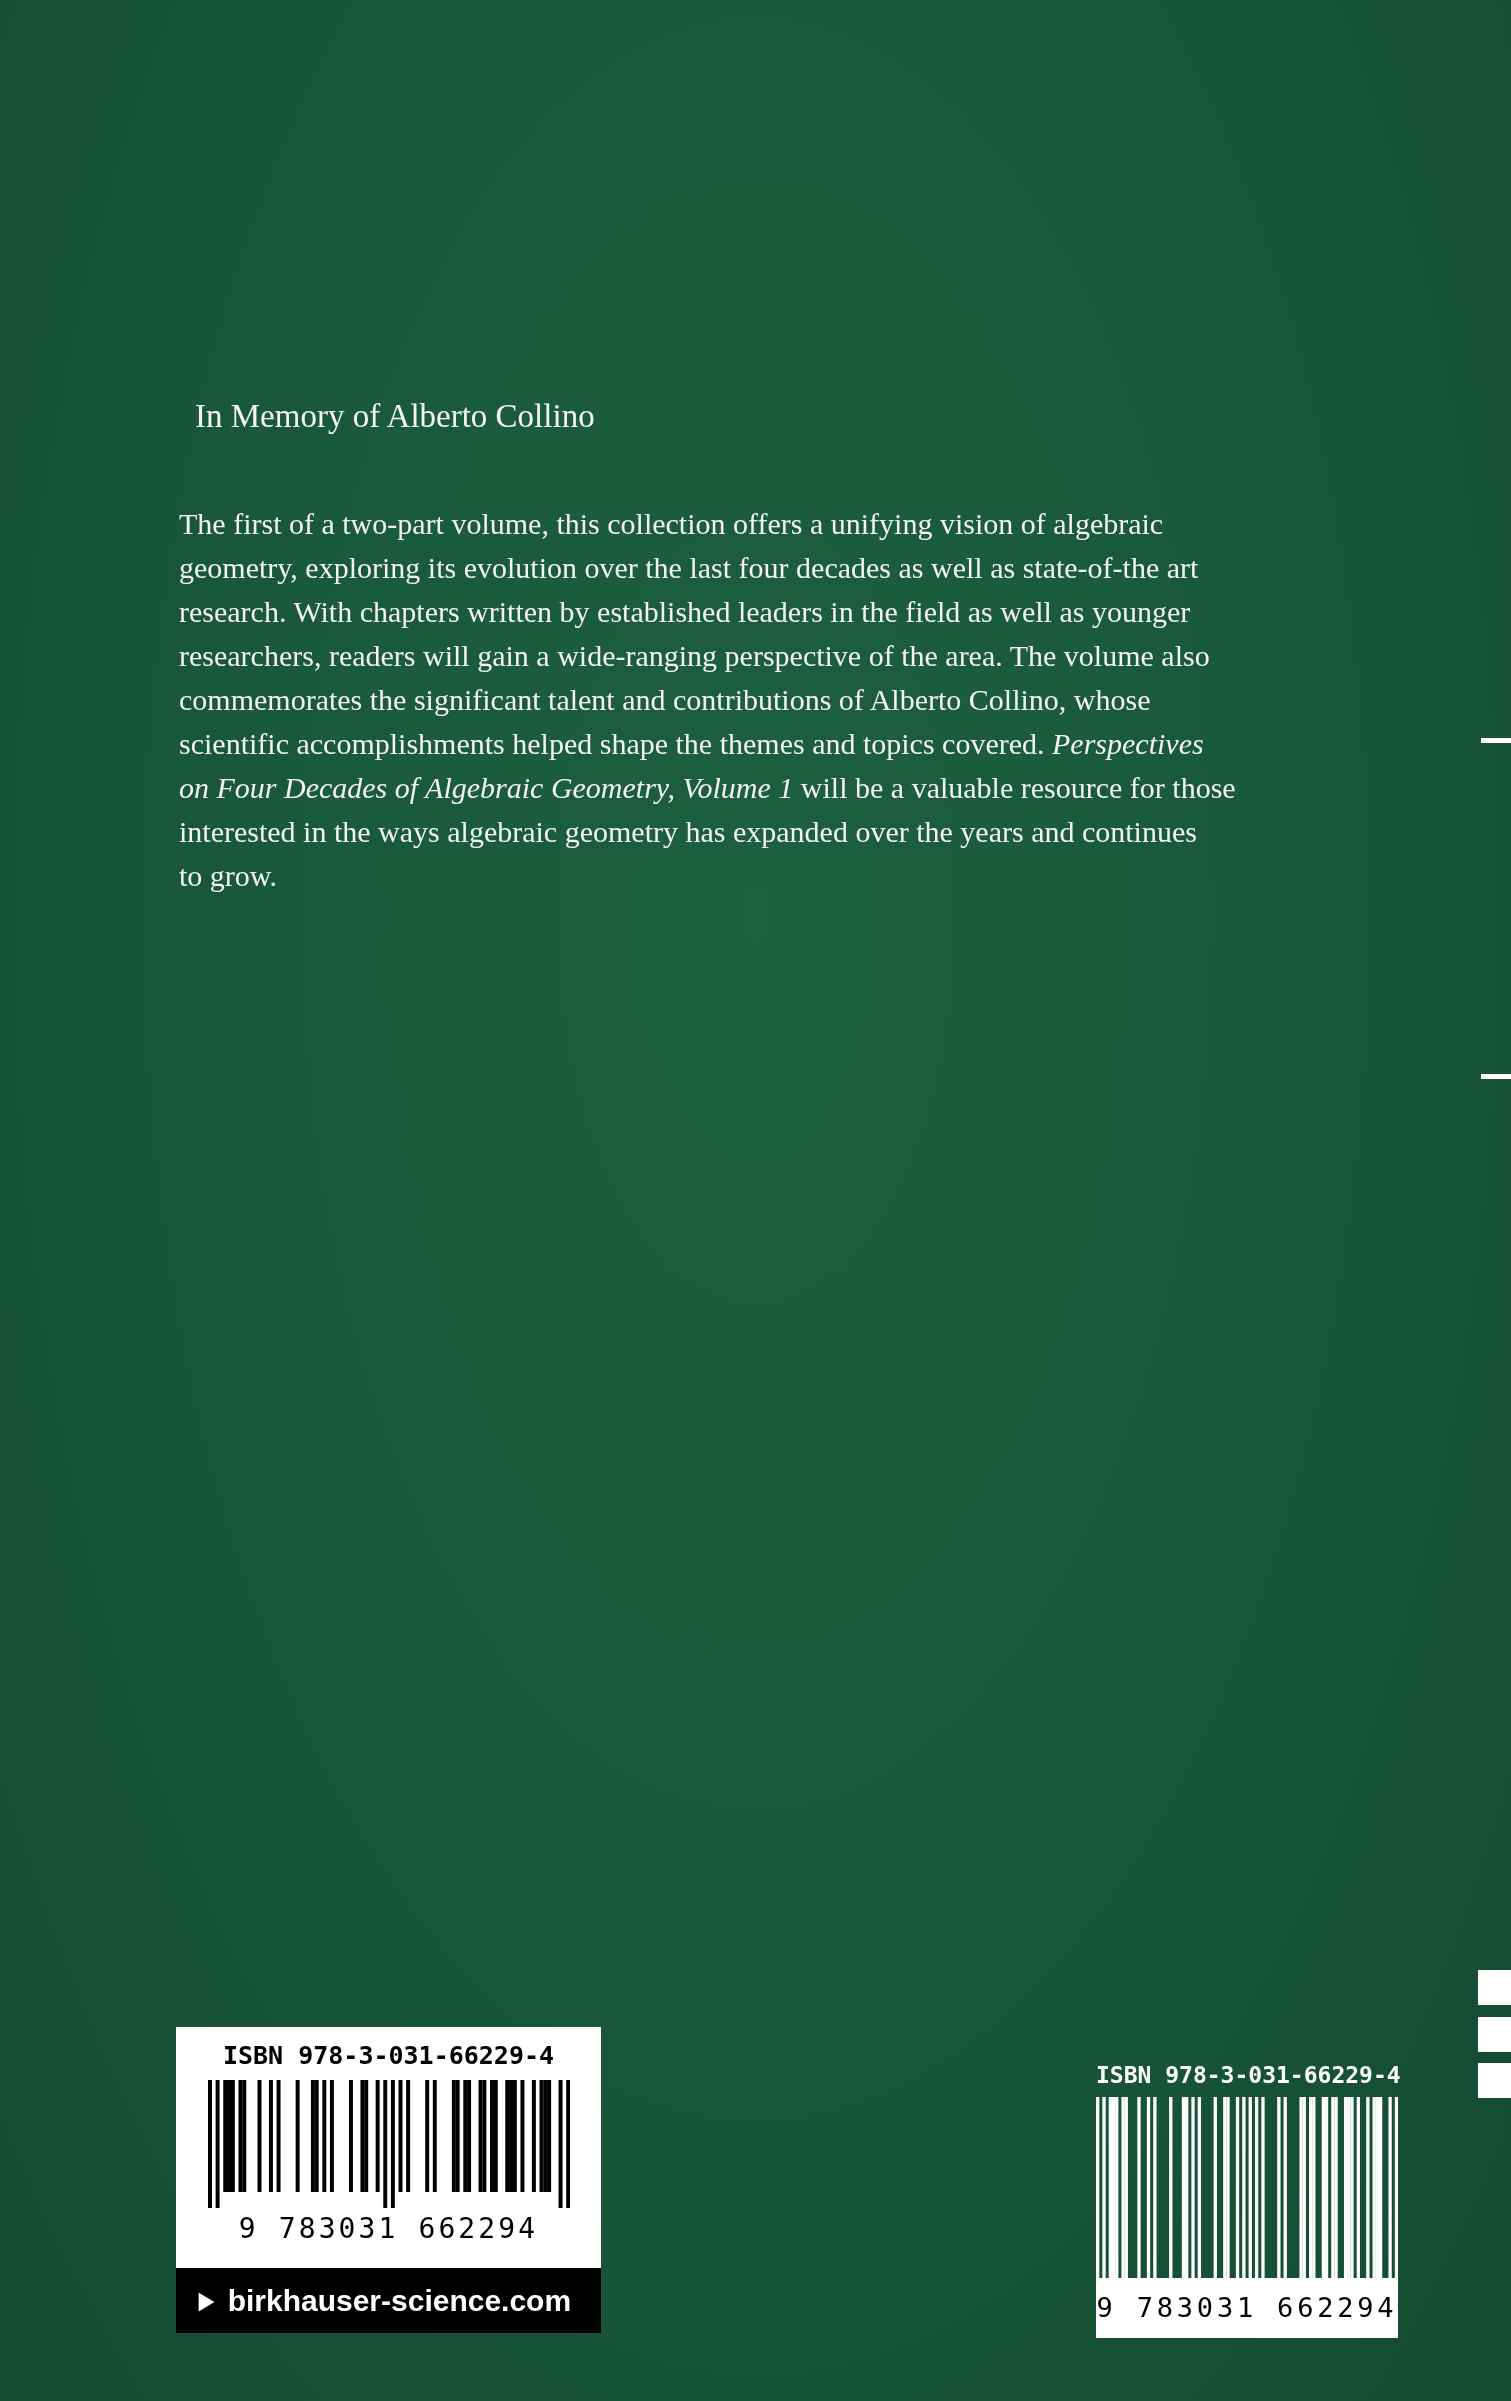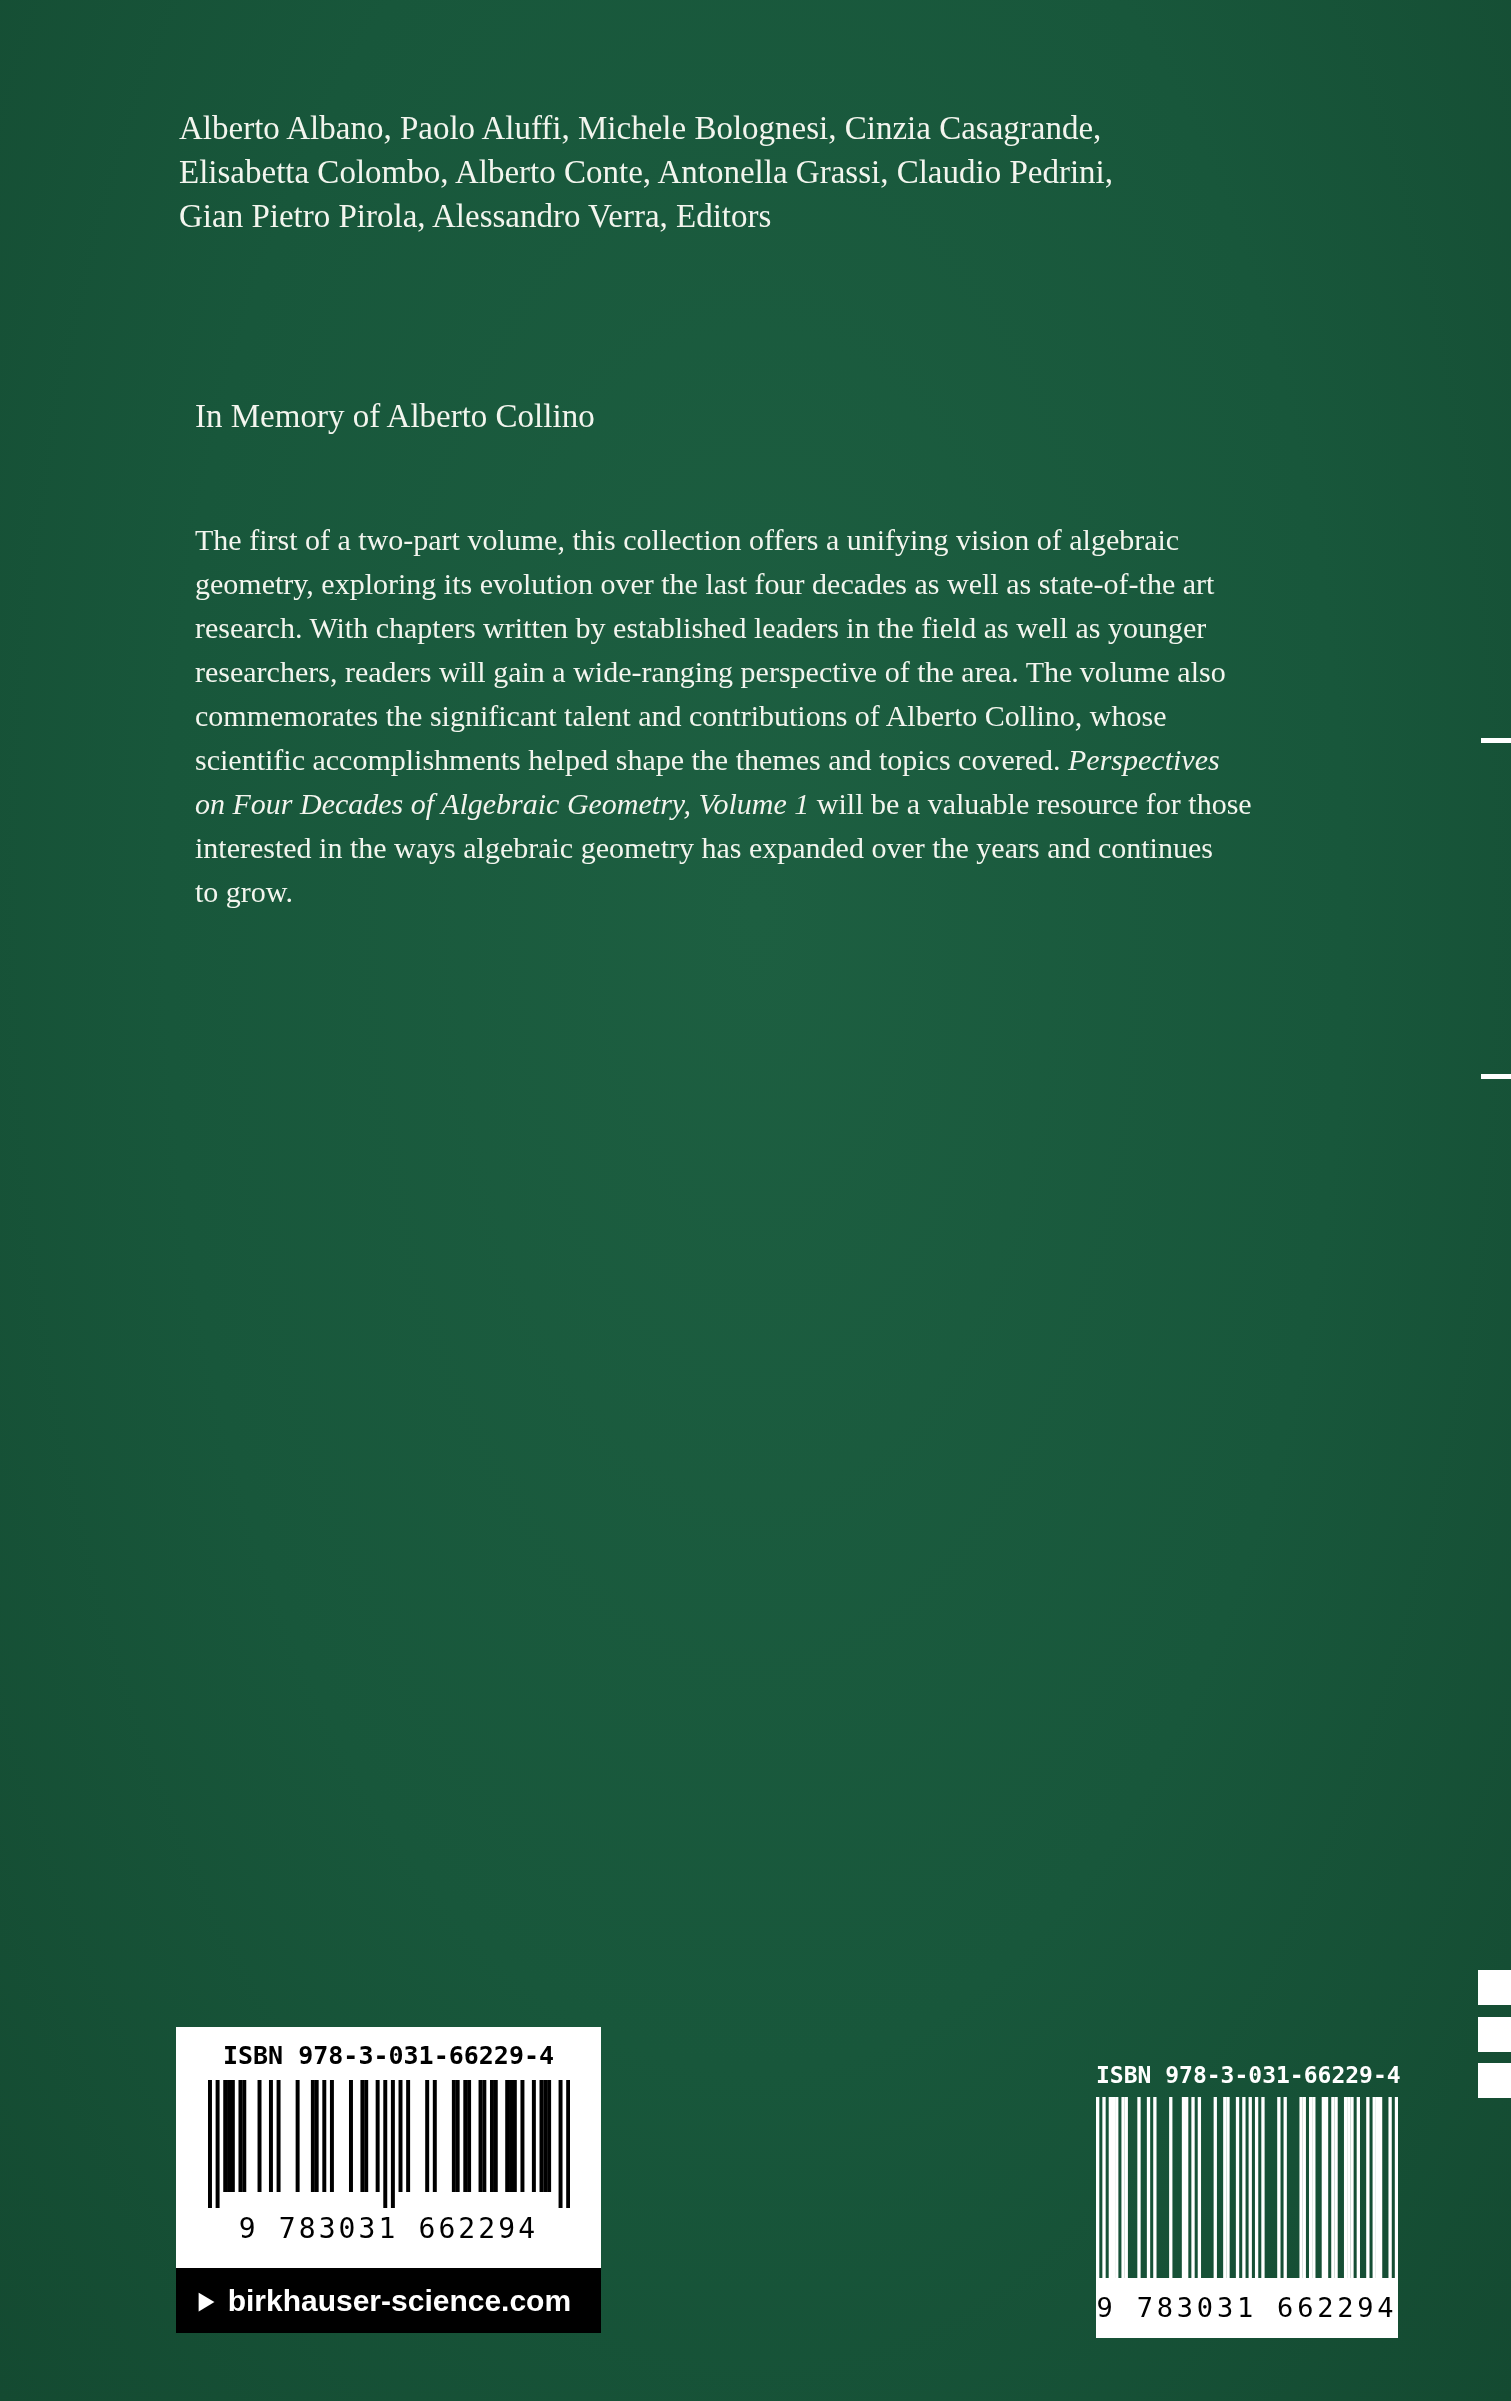--- a/index.html
+++ b/index.html
@@ -24,21 +24,21 @@
     position: absolute; left: 179px; top: 271px; width: 1260px;
     font-size: 37px; line-height: 1.25; font-weight: bold; margin: 0;
     white-space: pre-line;
   }
   .subtitle {
     position: absolute; left: 179px; top: 382px;
     font-size: 33px; margin: 16px;
   }
   .blurb {
     position: absolute; left: 179px; top: 502px; width: 1297px;
-    font-size: 30px; line-height: 1.465; margin: 16px;
+    font-size: 30px; line-height: 1.465; margin: 0;
     white-space: pre-line;
   }
   .blurb em { font-style: italic; }
   .open-access {
     position: absolute; left: 179px; top: 1869px; width: 1297px;
     font-size: 30px; line-height: 1.5; margin: 0;
     white-space: pre-line;
   }
 
   
@@ -88,23 +88,20 @@
   .mark-tick-2 { left: 1481px; top: 1074px; width: 30px; height: 5px; }
   .mark-block-1 { left: 1478px; top: 1970px; width: 34px; height: 35px; }
   .mark-block-2 { left: 1478px; top: 2017px; width: 34px; height: 35px; }
   .mark-block-3 { left: 1478px; top: 2063px; width: 34px; height: 35px; }
 </style>
 </head>
 <body>
 
 <div class="cover">
 
-  <p class="editors">Alberto Albano, Paolo Aluffi, Michele Bolognesi, Cinzia Casagrande,
-Elisabetta Colombo, Alberto Conte, Antonella Grassi, Claudio Pedrini,
-Gian Pietro Pirola, Alessandro Verra, Editors</p>
 
 
   <p class="subtitle">In Memory of Alberto Collino</p>
 
   <p class="blurb"><span>The first of a two-part volume, this collection offers a unifying vision of algebraic
 geometry, exploring its evolution over the last four decades as well as state-of-the art
 research. With chapters written by established leaders in the field as well as younger
 researchers, readers will gain a wide-ranging perspective of the area. The volume also
 commemorates the significant talent and contributions of Alberto Collino, whose
 scientific accomplishments helped shape the themes and topics covered. </span><em>Perspectives

